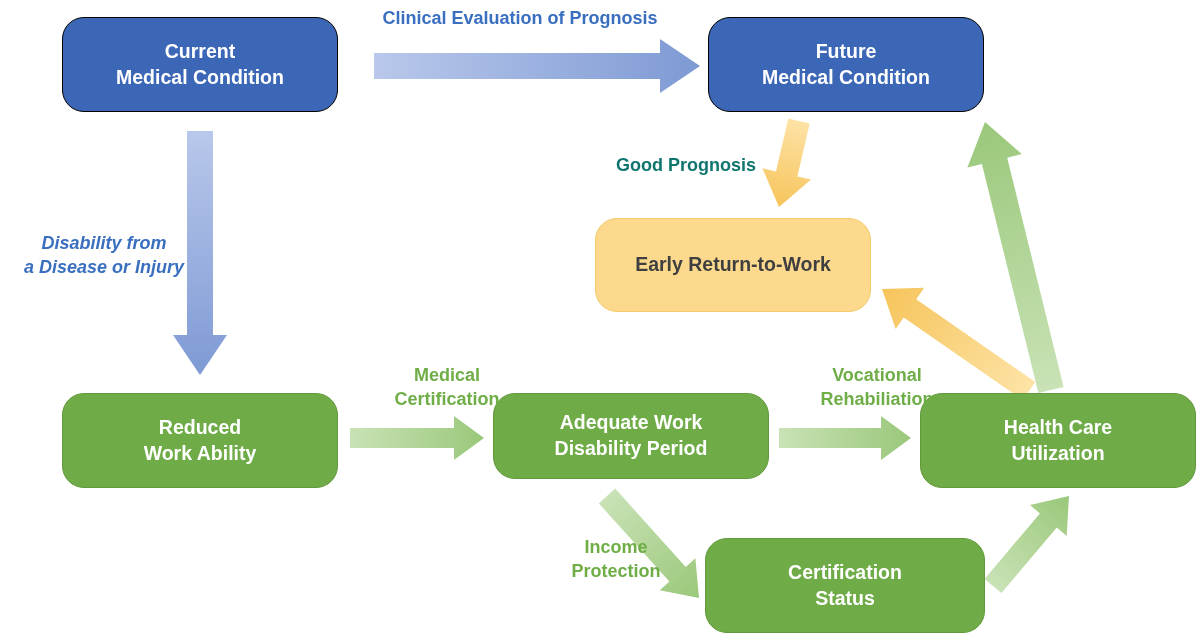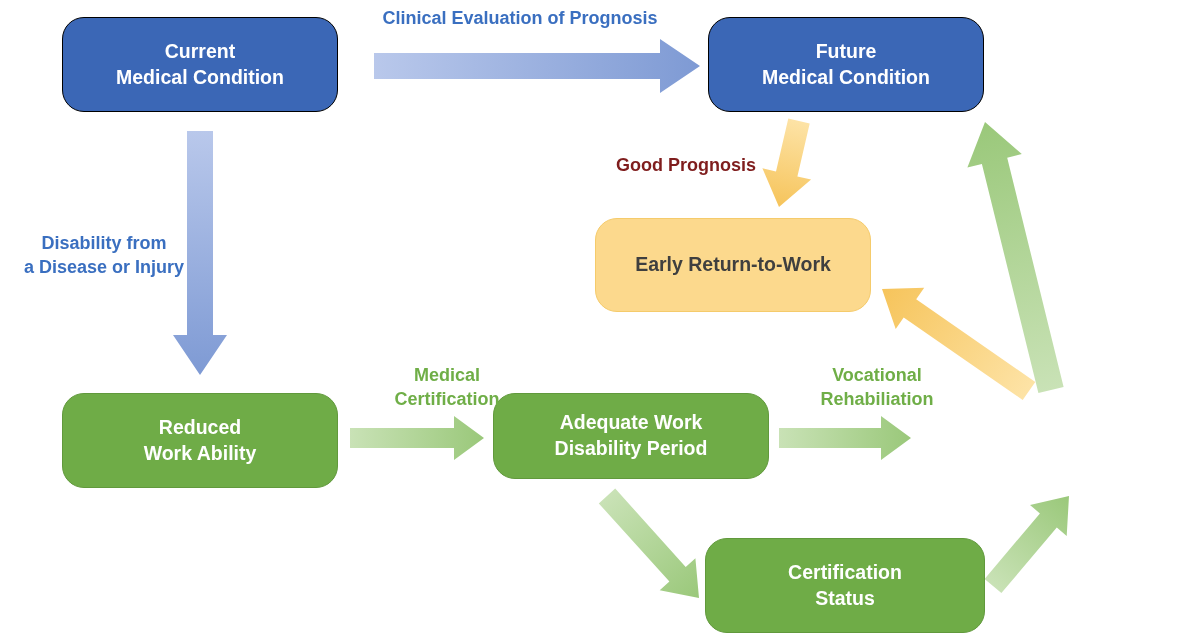--- a/index.html
+++ b/index.html
@@ -23,21 +23,21 @@
   .box.green{background:#6FAC47;color:#ffffff;border:1px solid #61993C;}
   .box.orange{background:#FCD98D;color:#3F3F3F;border:1px solid #F5CB6B;}
   .flow-label{
     position:absolute;z-index:3;
     transform:translateX(-50%);
     text-align:center;font-weight:600;font-size:18px;line-height:1.35;
     white-space:pre-line;
   }
   .flow-label.blue{color:#3A6FC0;}
   .flow-label.green{color:#6FAE47;margin-left:32px;}
-  .flow-label.orange{color:#7f1d1d;}
+  .flow-label.orange{color:#0f766e;}
 </style>
 </head>
 <body>
 
 <div class="canvas">
 
   <svg id="arrow-layer" width="1200" height="636" viewBox="0 0 1200 636">
       <defs>
         <linearGradient id="ag0" gradientUnits="userSpaceOnUse" x1="374" y1="66" x2="700" y2="66">
           <stop offset="0" stop-color="#B9C8EB"></stop>
@@ -104,33 +104,39 @@
   <div class="box green" style="left:62px;top:393px;width:276px;height:95px">
     <span>Reduced
 Work Ability</span>
   </div>
 
   <div class="box green" style="left:493px;top:393px;width:276px;height:86px">
     <span>Adequate Work
 Disability Period</span>
   </div>
 
+  <div class="box green" style="left:920px;top:393px;width:276px;height:95px">
+    <span>Health Care
+Utilization</span>
+  </div>
 
   <div class="box green" style="left:705px;top:538px;width:280px;height:95px">
     <span>Certification
 Status</span>
   </div>
 
   <div class="flow-label blue" style="left:520px;top:6px;">Clinical Evaluation of Prognosis</div>
 
-  <div class="flow-label blue" style="left:104px;top:231px;">Disability from
+  <div class="flow-label blue" style="left:104px;top:231px;font-style:italic;">Disability from
 a Disease or Injury</div>
 
   <div class="flow-label orange" style="left:686px;top:153px;">Good Prognosis</div>
 
   <div class="flow-label green" style="left:415px;top:363px;">Medical
 Certification</div>
 
   <div class="flow-label green" style="left:845px;top:363px;">Vocational
 Rehabiliation</div>
 
+  <div class="flow-label green" style="left:584px;top:535px;">Income
+Protection</div>
 
 </div>
 
 </body></html>

